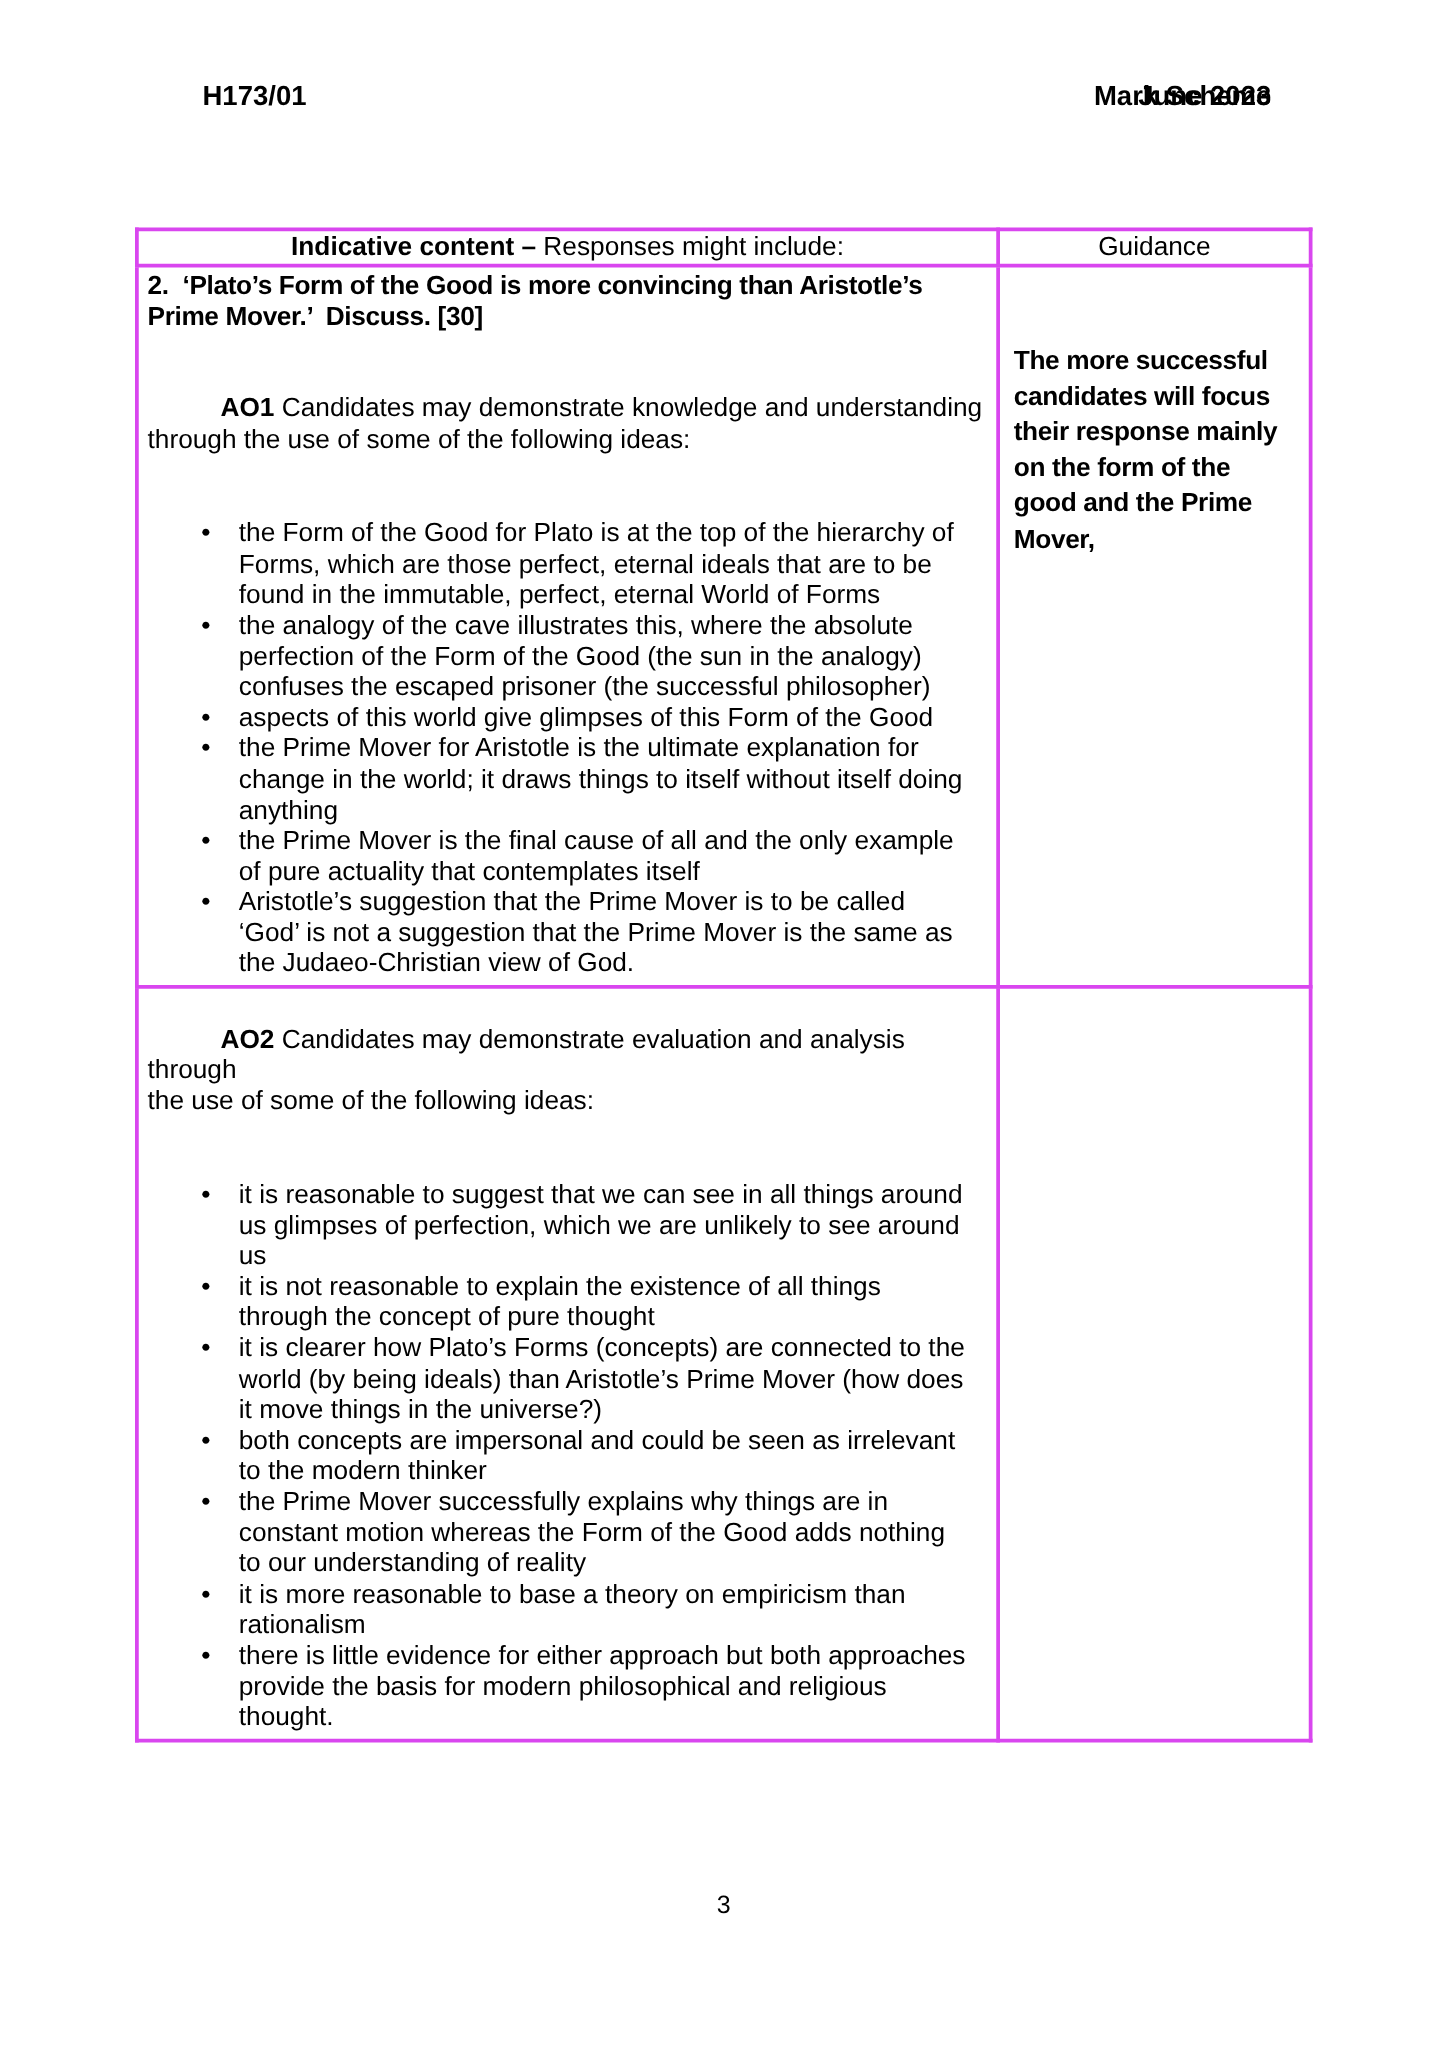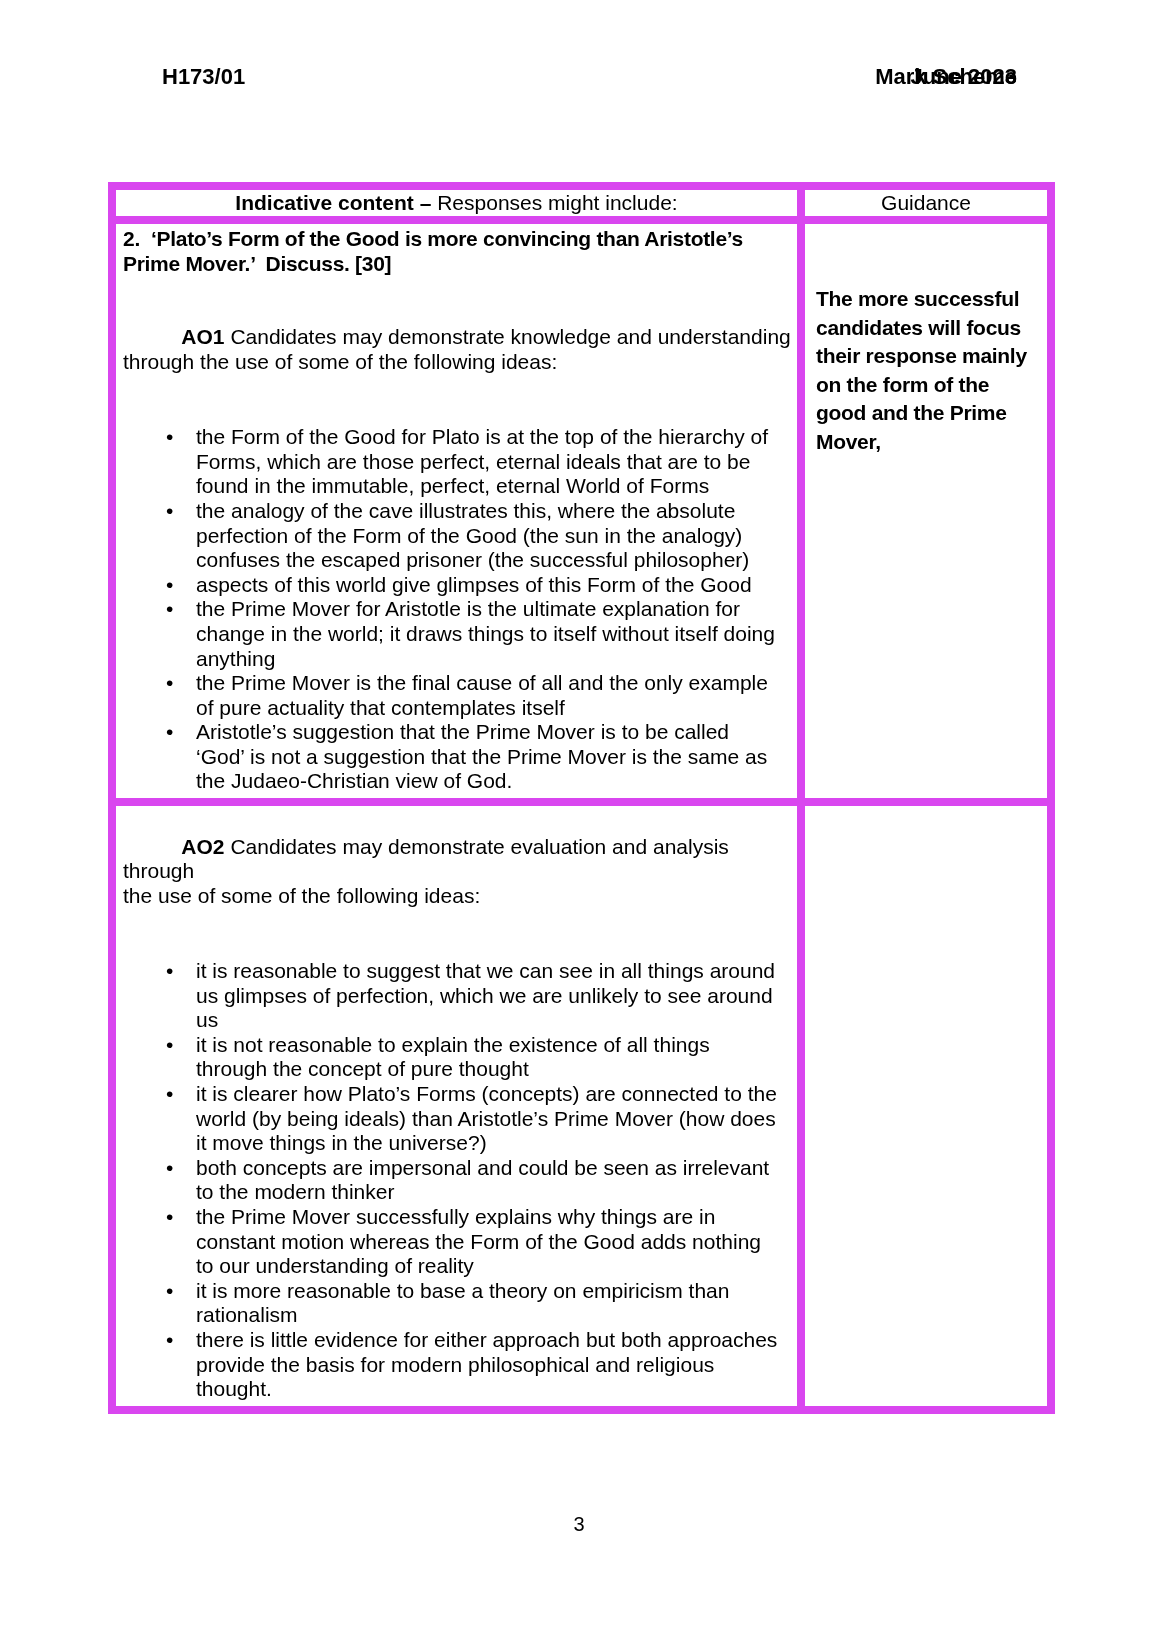--- a/index.html
+++ b/index.html
@@ -28,21 +28,21 @@
   .ms-table {
     position: absolute;
     left: 108px; top: 182px;
     border-collapse: collapse;
     table-layout: fixed;
     width: 939px;
   }
   .ms-table col.col-content  { width: 689px; }
   .ms-table col.col-guidance { width: 250px; }
   .ms-table th, .ms-table td {
-    border: 8px solid #d946ef;
+    border: 3px solid #d946ef;
     vertical-align: top;
     box-sizing: border-box;
     overflow: hidden;
   }
   .head-row th {
     height: 28px;
     font-size: 21px;
     font-weight: normal;
     text-align: center;
     padding: 1px 2px;

